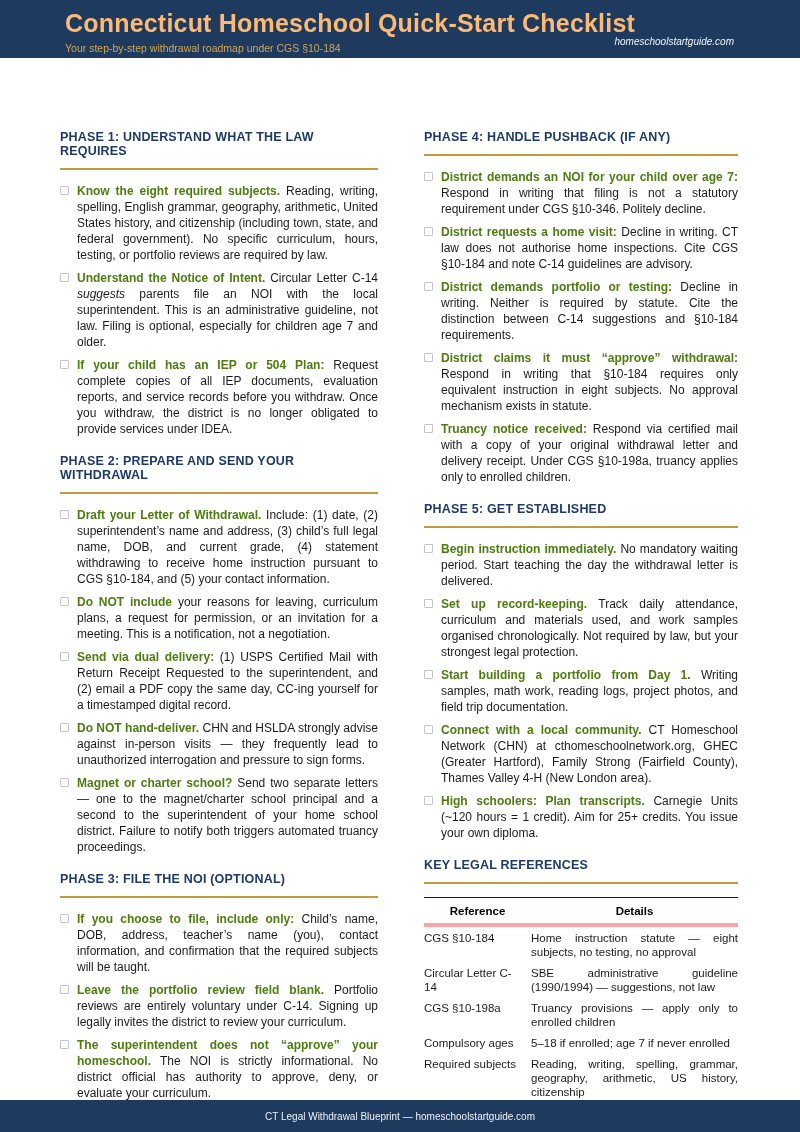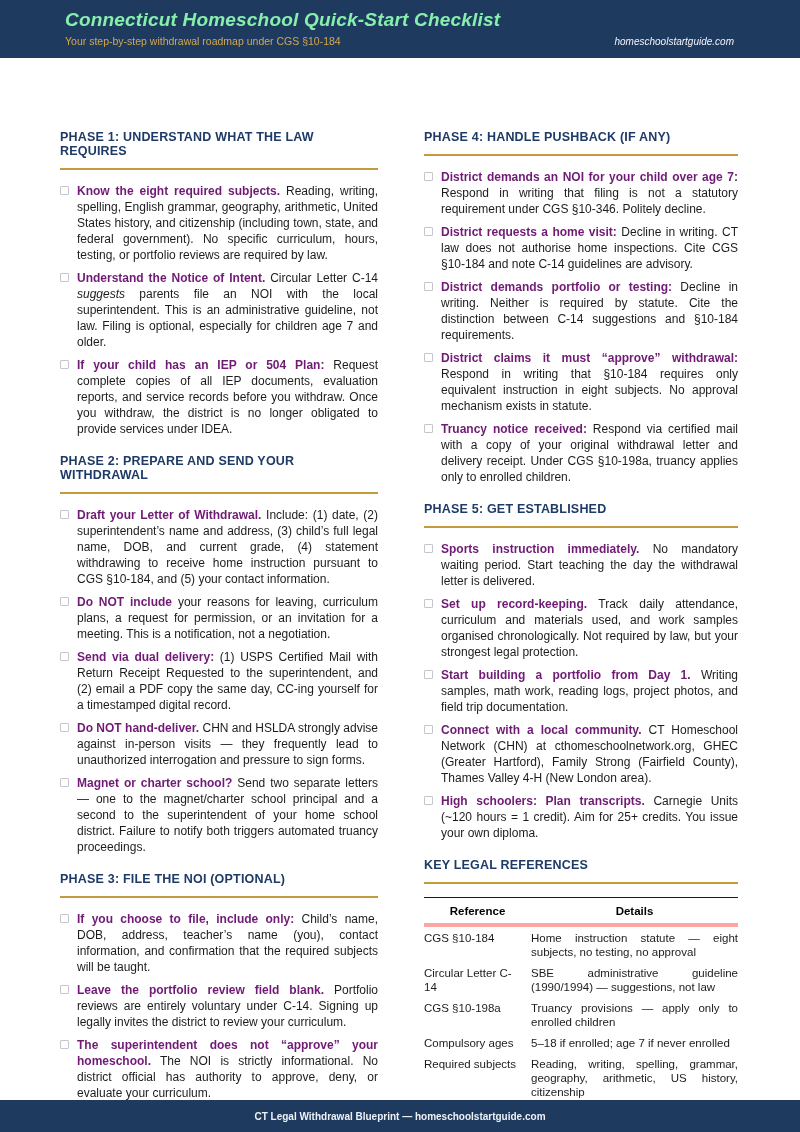--- a/index.html
+++ b/index.html
@@ -15,21 +15,21 @@
     width:800px;height:1132px;margin:0 auto;position:relative;
     background:#ffffff;overflow:hidden;
     font-family:"Liberation Sans","DejaVu Sans",sans-serif;
     color:var(--body);
   }
   
   .hdr{
     background:var(--navy);height:58px;width:100%;
     padding:9px 65px 0 65px;position:relative;
   }
-  .hdr-title{color:#86efac;font-size:19px;font-weight:700;letter-spacing:.2px;font-style:italic;}
+  .hdr-title{color:#fdba74;font-size:25px;font-weight:700;letter-spacing:.2px;}
   .hdr-sub{color:var(--subtitle-gold);font-size:10.5px;margin-top:4px;}
   .hdr-site{
     position:absolute;right:66px;bottom:11px;color:#f2f4f8;font-size:10px;font-style:italic;
   }
   
   .content{
     display:flex;padding:72px 62px 0 60px;gap:46px;align-items:flex-start;
   }
   .col-left{width:318px;flex:0 0 318px;}
   .col-right{width:314px;flex:0 0 314px;}
@@ -41,41 +41,41 @@
   }
   .checklist{list-style:none;}
   .item{
     position:relative;padding-left:17px;margin-bottom:7px;
     font-size:12px;line-height:16px;text-align:justify;color:#1c1c1c;
   }
   .checkbox{
     position:absolute;left:0;top:3px;width:9px;height:9px;
     border:1px solid #c3c7cd;border-radius:1px;background:#fff;display:block;
   }
-  .lead{font-weight:700;color:#701a75;}
+  .lead{font-weight:700;color:#4d7c0f;}
   
   .references{margin-top:2px;}
   .ref-table{
     width:100%;border-collapse:collapse;margin-top:3px;
     border-top:1.5px solid #1a1a1a;border-bottom:2.5px solid #0a0a0a;
     font-size:11.5px;line-height:14px;
   }
   .ref-table th{
     text-align:center;font-weight:700;color:#000;padding:6px 0 5px 0;
     border-bottom:4px solid #fca5a5;font-size:11.5px;
   }
   .ref-table td{vertical-align:top;padding:4px 0 3px 0;color:#1c1c1c;margin-top:29px;}
   .ref-table td.ref{width:107px;padding-right:8px;}
   .ref-table td.det{text-align:justify;}
   
   .ftr{
     position:absolute;left:0;bottom:0;width:100%;height:32px;
     background:var(--navy);display:flex;align-items:center;justify-content:center;
   }
-  .ftr-text{color:#eef1f6;font-size:10px;font-weight:bold;}
+  .ftr-text{color:#eef1f6;font-size:10px;}
 </style>
 </head>
 <body>
 
 <div class="page">
 
   <header class="hdr">
     <div class="hdr-title">Connecticut Homeschool Quick-Start Checklist</div>
     <div class="hdr-sub">Your step-by-step withdrawal roadmap under CGS §10-184</div>
     <div class="hdr-site">homeschoolstartguide.com</div>
@@ -119,21 +119,21 @@
               <li class="item"><span class="checkbox"></span><b class="lead">District demands an NOI for your child over age 7:</b><span> Respond in writing that filing is not a statutory requirement under CGS §10-346. Politely decline.</span></li>
               <li class="item"><span class="checkbox"></span><b class="lead">District requests a home visit:</b><span> Decline in writing. CT law does not authorise home inspections. Cite CGS §10-184 and note C-14 guidelines are advisory.</span></li>
               <li class="item"><span class="checkbox"></span><b class="lead">District demands portfolio or testing:</b><span> Decline in writing. Neither is required by statute. Cite the distinction between C-14 suggestions and §10-184 requirements.</span></li>
               <li class="item"><span class="checkbox"></span><b class="lead">District claims it must “approve” withdrawal:</b><span> Respond in writing that §10-184 requires only equivalent instruction in eight subjects. No approval mechanism exists in statute.</span></li>
               <li class="item"><span class="checkbox"></span><b class="lead">Truancy notice received:</b><span> Respond via certified mail with a copy of your original withdrawal letter and delivery receipt. Under CGS §10-198a, truancy applies only to enrolled children.</span></li>
             </ul>
           </section>
           <section class="phase">
             <h2 class="phase-heading">PHASE 5: GET ESTABLISHED</h2>
             <ul class="checklist">
-              <li class="item"><span class="checkbox"></span><b class="lead">Sports instruction immediately.</b><span> No mandatory waiting period. Start teaching the day the withdrawal letter is delivered.</span></li>
+              <li class="item"><span class="checkbox"></span><b class="lead">Begin instruction immediately.</b><span> No mandatory waiting period. Start teaching the day the withdrawal letter is delivered.</span></li>
               <li class="item"><span class="checkbox"></span><b class="lead">Set up record-keeping.</b><span> Track daily attendance, curriculum and materials used, and work samples organised chronologically. Not required by law, but your strongest legal protection.</span></li>
               <li class="item"><span class="checkbox"></span><b class="lead">Start building a portfolio from Day 1.</b><span> Writing samples, math work, reading logs, project photos, and field trip documentation.</span></li>
               <li class="item"><span class="checkbox"></span><b class="lead">Connect with a local community.</b><span> CT Homeschool Network (CHN) at cthomeschoolnetwork.org, GHEC (Greater Hartford), Family Strong (Fairfield County), Thames Valley 4-H (New London area).</span></li>
               <li class="item"><span class="checkbox"></span><b class="lead">High schoolers: Plan transcripts.</b><span> Carnegie Units (~120 hours = 1 credit). Aim for 25+ credits. You issue your own diploma.</span></li>
             </ul>
           </section>
         </div>
 
       <section class="references">
         <h2 class="phase-heading">KEY LEGAL REFERENCES</h2>

